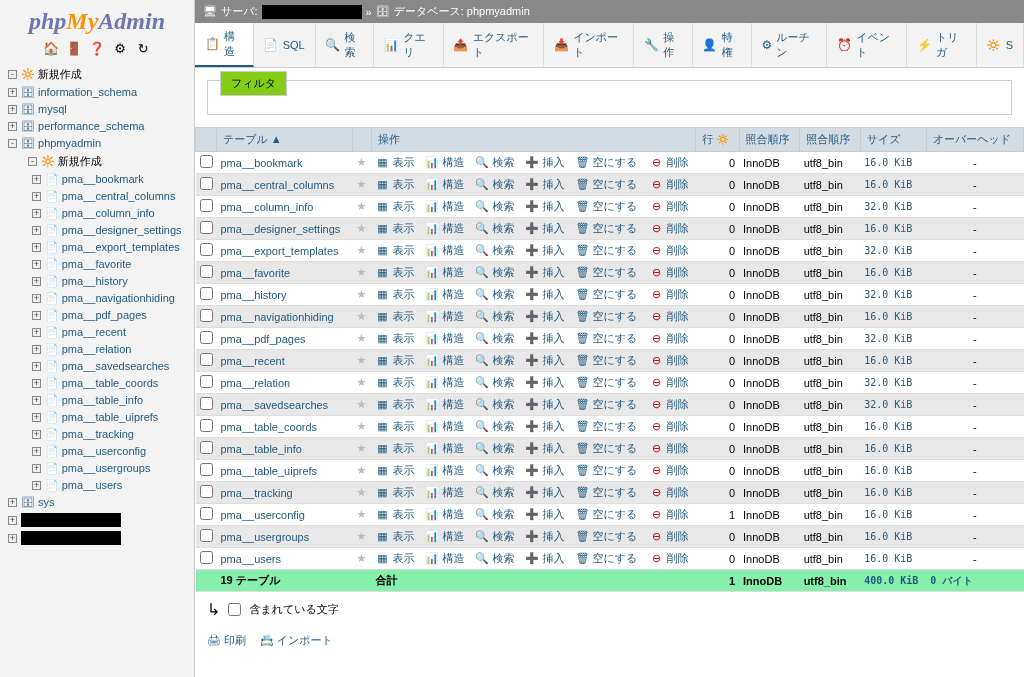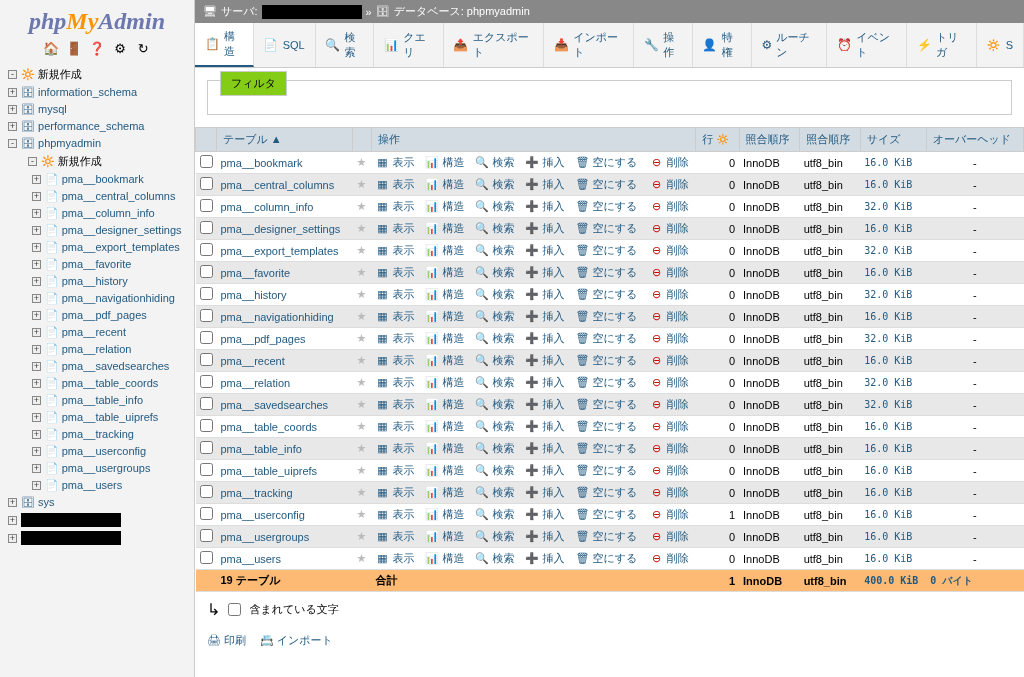--- a/index.html
+++ b/index.html
@@ -32,21 +32,21 @@
 .filter-box { border: 1px solid #ccc; margin: 12px; padding: 4px; background: #fff; }
 .filter-tab { display: inline-block; border: 1px solid #ccc; padding: 4px 10px; background: #84cc16; position: relative; top: -14px; left: 8px; }
 .filter-row { padding: 2px 12px 8px; display: flex; align-items: center; }
 .filter-row label { margin-right: 8px; }
 .filter-row input { border: 1px solid #aaa; padding: 2px 4px; width: 140px; }
 table.tbl { width: 100%; border-collapse: collapse; font-size: 11px; }
 table.tbl th { background: #d3dce3; text-align: left; padding: 4px 6px; border: 1px solid #ccc; font-weight: normal; color: #235a81; }
 table.tbl td { padding: 3px 4px; border-bottom: 1px solid #ddd; }
 table.tbl tr.odd td { background: #e8e8e8; }
 table.tbl tr.even td { background: #fff; }
-table.tbl tr.sum td { background: #fdba74; font-weight: bold; }
+table.tbl tr.sum td { background: #86efac; font-weight: bold; }
 .tname { color: #235a81; }
 .act { color: #235a81; white-space: nowrap; cursor: pointer; }
 .act-i { display: inline-block; width: 14px; text-align: center; }
 .del-i { color: #c00; }
 .star { color: #bbb; cursor: pointer; }
 .chk { cursor: pointer; }
 .r { text-align: right; }
 .sz { font-family: monospace; font-size: 10px; color: #235a81; }
 .ovh { text-align: center; }
 .bottom-actions { padding: 8px 12px; display: flex; align-items: center; gap: 8px; }

